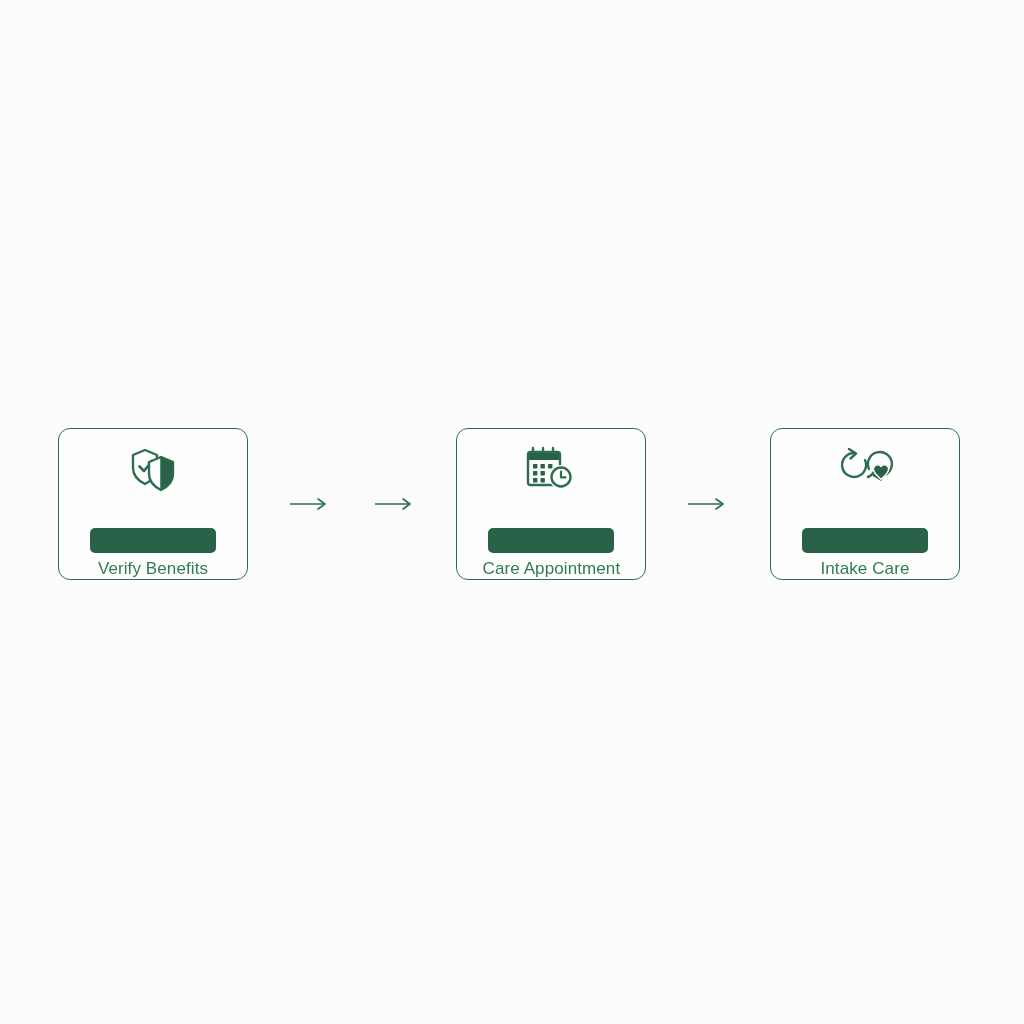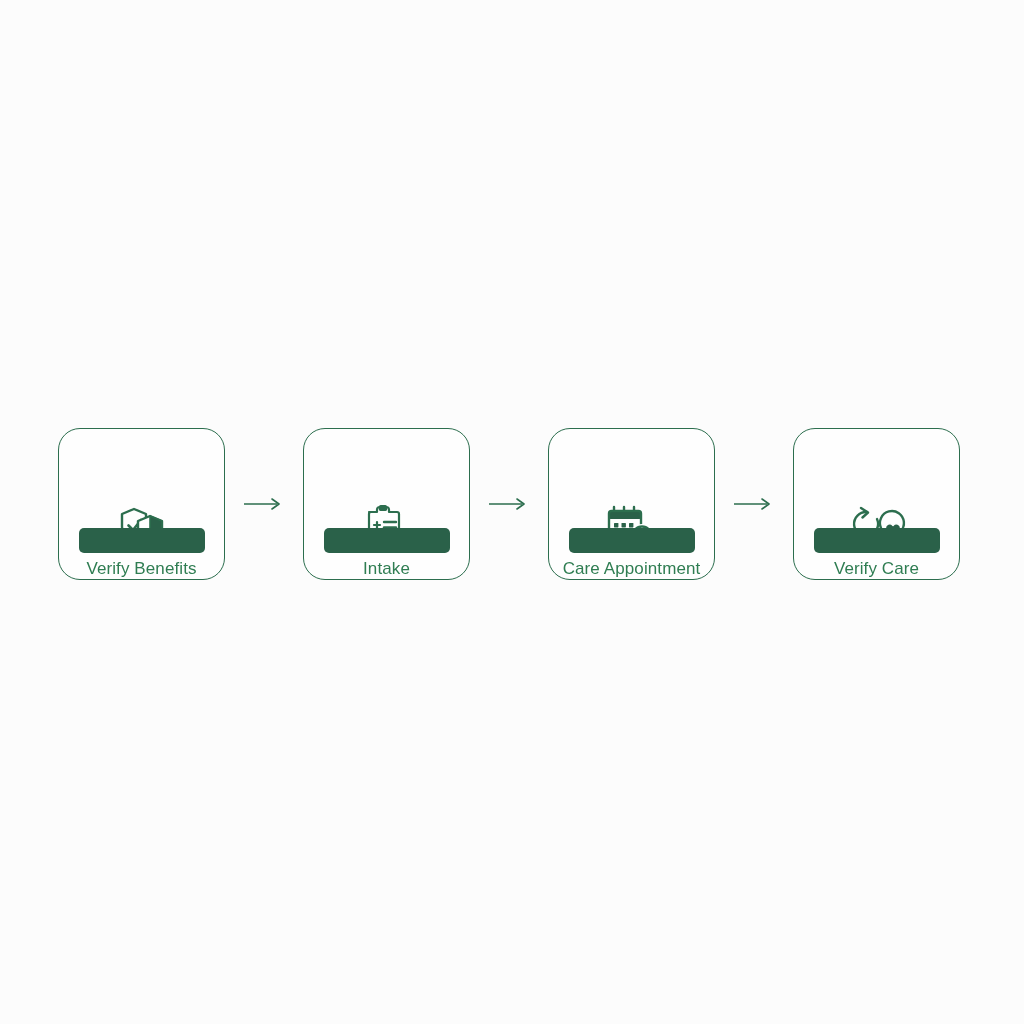--- a/index.html
+++ b/index.html
@@ -30,29 +30,29 @@
     width: 902px;
     height: 152px;
     display: flex;
     flex-direction: row;
     align-items: center;
     justify-content: space-between;
   }
 
   .step-card {
     box-sizing: border-box;
-    width: 167px;
+    width: 190px;
     height: 152px;
     border: 1.4px solid #2c6e4e;
-    border-radius: 22px;
+    border-radius: 12px;
     background: #fefefe;
     display: flex;
     flex-direction: column;
     align-items: center;
-    justify-content: flex-end;
+    justify-content: space-between;
     padding-top: 15px;
     position: relative;
   }
 
   .step-icon {
     width: 62px;
     height: 50px;
     display: flex;
     align-items: center;
     justify-content: center;
@@ -112,38 +112,20 @@
       <div class="step-bar"></div>
     </div>
 
     <div class="flow-arrow">
       <svg width="42" height="16" viewBox="0 0 42 16">
         <line x1="1" y1="8" x2="34" y2="8" stroke="#2c6e4e" stroke-width="1.6"></line>
         <path d="M29 3 L36 8 L29 13" fill="none" stroke="#2c6e4e" stroke-width="1.6" stroke-linecap="round" stroke-linejoin="round"></path>
       </svg>
     </div>
 
-    <div class="step-card">
-      <div class="step-icon">
-        <svg width="52" height="48" viewBox="0 0 52 48">
-          <path d="M8 8 h8 v-2 a3 3 0 0 1 3-3 h6 a3 3 0 0 1 3 3 v2 h8 a2 2 0 0 1 2 2 v32 a2 2 0 0 1 -2 2 h-26 a2 2 0 0 1 -2 -2 v-32 a2 2 0 0 1 2 -2 z" fill="none" stroke="#2c6e4e" stroke-width="2.2" stroke-linejoin="round"></path>
-          <rect x="18" y="1" width="8" height="6" rx="1.6" fill="#2c6e4e"></rect>
-          <path d="M16 18 v6 M13 21 h6" stroke="#2c6e4e" stroke-width="2.2" stroke-linecap="round"></path>
-          <line x1="23" y1="18" x2="35" y2="18" stroke="#2c6e4e" stroke-width="2.4" stroke-linecap="round"></line>
-          <line x1="23" y1="23.5" x2="35" y2="23.5" stroke="#2c6e4e" stroke-width="2.4" stroke-linecap="round"></line>
-          <line x1="13" y1="30" x2="33" y2="30" stroke="#2c6e4e" stroke-width="2.2" stroke-linecap="round"></line>
-          <line x1="13" y1="36" x2="27" y2="36" stroke="#2c6e4e" stroke-width="2.2" stroke-linecap="round"></line>
-          <circle cx="38" cy="35" r="10" fill="#fefefe"></circle>
-          <circle cx="38" cy="35" r="8.5" fill="#2a6149"></circle>
-          <path d="M38 30.5 v9 M33.5 35 h9" stroke="#fefefe" stroke-width="2.6" stroke-linecap="round"></path>
-        </svg>
-      </div>
-      <div class="step-label">Intake</div>
-      <div class="step-bar"></div>
-    </div>
 
     <div class="flow-arrow">
       <svg width="42" height="16" viewBox="0 0 42 16">
         <line x1="1" y1="8" x2="34" y2="8" stroke="#2c6e4e" stroke-width="1.6"></line>
         <path d="M29 3 L36 8 L29 13" fill="none" stroke="#2c6e4e" stroke-width="1.6" stroke-linecap="round" stroke-linejoin="round"></path>
       </svg>
     </div>
 
     <div class="step-card">
       <div class="step-icon">
@@ -180,18 +162,18 @@
       <div class="step-icon">
         <svg width="60" height="46" viewBox="0 0 60 46">
           <path d="M20 7 A12 12 0 1 0 30 14" fill="none" stroke="#2c6e4e" stroke-width="2.4" stroke-linecap="round"></path>
           <path d="M14 3 L21 7.5 L15.5 12.5" fill="none" stroke="#2c6e4e" stroke-width="2.4" stroke-linecap="round" stroke-linejoin="round"></path>
           <path d="M44 30 A12 12 0 1 0 34 23" fill="none" stroke="#2c6e4e" stroke-width="2.4" stroke-linecap="round"></path>
           <path d="M39.5 24.5 A11 11 0 0 1 33 31" fill="none" stroke="#2c6e4e" stroke-width="2.4" stroke-linecap="round"></path>
           <path d="M46 33.5 L39 29.5 L44.5 25" fill="none" stroke="#2c6e4e" stroke-width="2.4" stroke-linecap="round" stroke-linejoin="round"></path>
           <path d="M46 20.5 c-2.6 -3.2 -7.6 -1.6 -7.6 2.6 c0 4.4 5.2 7.6 7.6 10.2 c2.4 -2.6 7.6 -5.8 7.6 -10.2 c0 -4.2 -5 -5.8 -7.6 -2.6 z" fill="#2a6149" stroke="#fefefe" stroke-width="1.4" stroke-linejoin="round"></path>
         </svg>
       </div>
-      <div class="step-label">Verify Care</div>
+      <div class="step-label">Intake Care</div>
       <div class="step-bar"></div>
     </div>
 
   </div>
 </div>
 
 </body></html>

